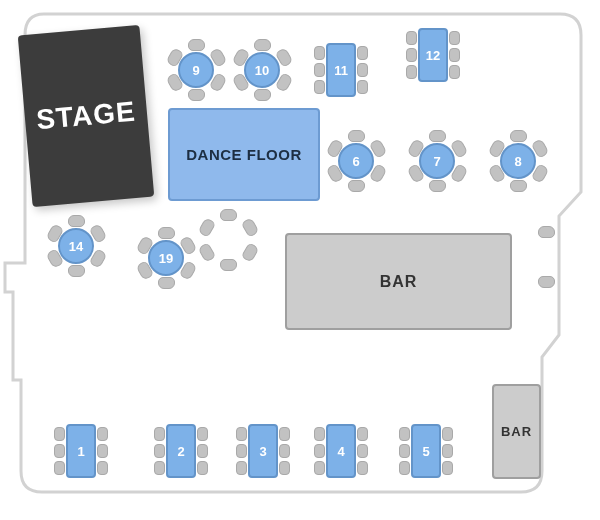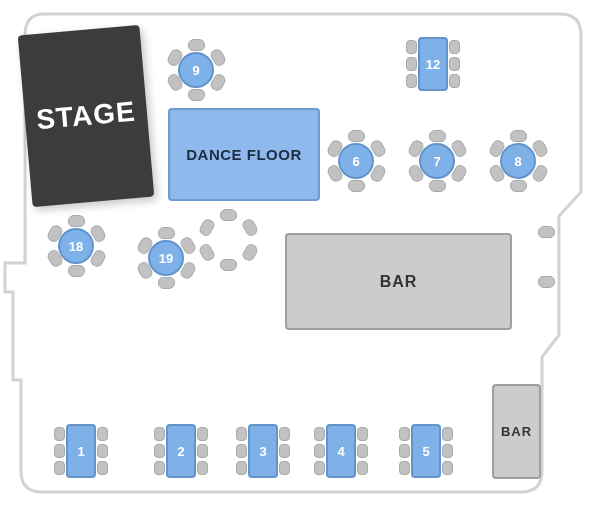--- a/index.html
+++ b/index.html
@@ -149,21 +149,30 @@
     </div>
   <div class="qt" style="left:426px;top:451px">
       <span class="slab">5</span>
       <i class="chq" style="left: 3px; top: 6px;"></i>
       <i class="chq" style="left: 3px; top: 23px;"></i>
       <i class="chq" style="left: 3px; top: 40px;"></i>
       <i class="chq" style="left: 46px; top: 6px;"></i>
       <i class="chq" style="left: 46px; top: 23px;"></i>
       <i class="chq" style="left: 46px; top: 40px;"></i>
     </div>
-  <div class="qt" style="left:433px;top:64px">
+  <div class="qt" style="left:341px;top:70px">
+      <span class="slab">11</span>
+      <i class="chq" style="left: 3px; top: 6px;"></i>
+      <i class="chq" style="left: 3px; top: 23px;"></i>
+      <i class="chq" style="left: 3px; top: 40px;"></i>
+      <i class="chq" style="left: 46px; top: 6px;"></i>
+      <i class="chq" style="left: 46px; top: 23px;"></i>
+      <i class="chq" style="left: 46px; top: 40px;"></i>
+    </div>
+  <div class="qt" style="left:433px;top:55px">
       <span class="slab">12</span>
       <i class="chq" style="left: 3px; top: 6px;"></i>
       <i class="chq" style="left: 3px; top: 23px;"></i>
       <i class="chq" style="left: 3px; top: 40px;"></i>
       <i class="chq" style="left: 46px; top: 6px;"></i>
       <i class="chq" style="left: 46px; top: 23px;"></i>
       <i class="chq" style="left: 46px; top: 40px;"></i>
     </div>
 
   <div class="rt" style="left:356px;top:161px">
@@ -195,22 +204,31 @@
     </div>
   <div class="rt" style="left:196px;top:70px">
       <span class="disc">9</span>
       <i class="ch" style="transform: rotate(0deg) translateY(-25px);"></i>
       <i class="ch" style="transform: rotate(60deg) translateY(-25px);"></i>
       <i class="ch" style="transform: rotate(120deg) translateY(-25px);"></i>
       <i class="ch" style="transform: rotate(180deg) translateY(-25px);"></i>
       <i class="ch" style="transform: rotate(240deg) translateY(-25px);"></i>
       <i class="ch" style="transform: rotate(300deg) translateY(-25px);"></i>
     </div>
+  <div class="rt" style="left:262px;top:70px">
+      <span class="disc">10</span>
+      <i class="ch" style="transform: rotate(0deg) translateY(-25px);"></i>
+      <i class="ch" style="transform: rotate(60deg) translateY(-25px);"></i>
+      <i class="ch" style="transform: rotate(120deg) translateY(-25px);"></i>
+      <i class="ch" style="transform: rotate(180deg) translateY(-25px);"></i>
+      <i class="ch" style="transform: rotate(240deg) translateY(-25px);"></i>
+      <i class="ch" style="transform: rotate(300deg) translateY(-25px);"></i>
+    </div>
   <div class="rt" style="left:76px;top:246px">
-      <span class="disc">18</span>
+      <span class="disc">14</span>
       <i class="ch" style="transform: rotate(0deg) translateY(-25px);"></i>
       <i class="ch" style="transform: rotate(60deg) translateY(-25px);"></i>
       <i class="ch" style="transform: rotate(120deg) translateY(-25px);"></i>
       <i class="ch" style="transform: rotate(180deg) translateY(-25px);"></i>
       <i class="ch" style="transform: rotate(240deg) translateY(-25px);"></i>
       <i class="ch" style="transform: rotate(300deg) translateY(-25px);"></i>
     </div>
   <div class="rt" style="left:228px;top:240px">
       <i class="ch" style="transform: rotate(0deg) translateY(-25px);"></i>
       <i class="ch" style="transform: rotate(60deg) translateY(-25px);"></i>

